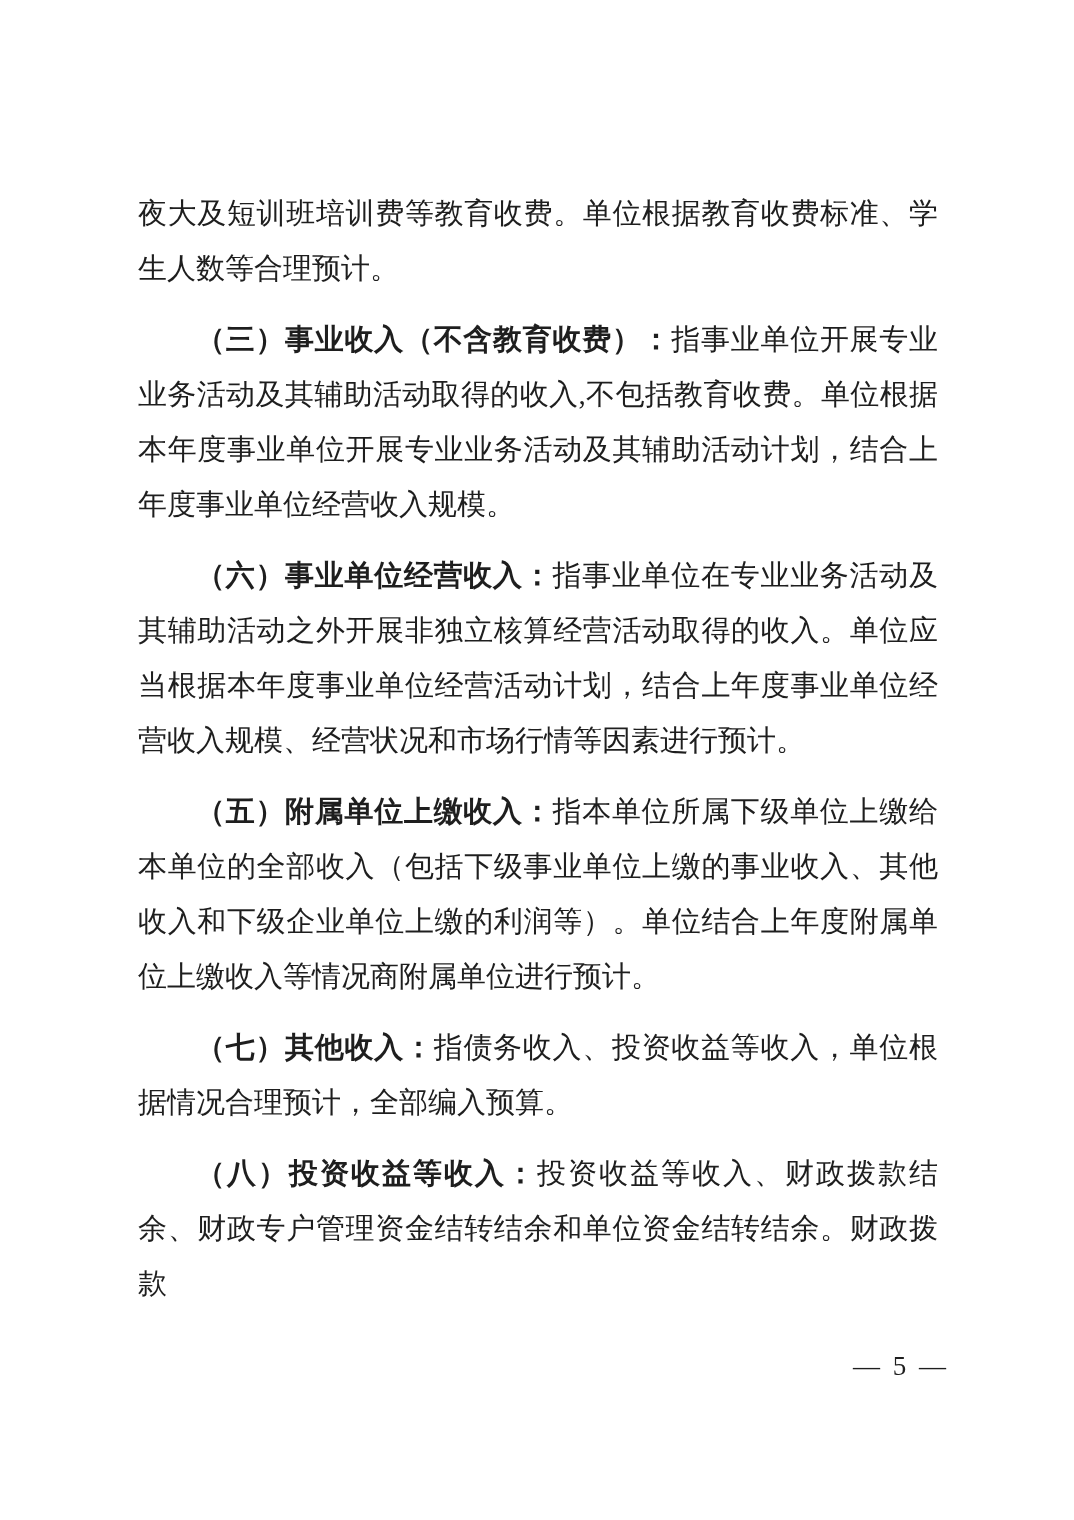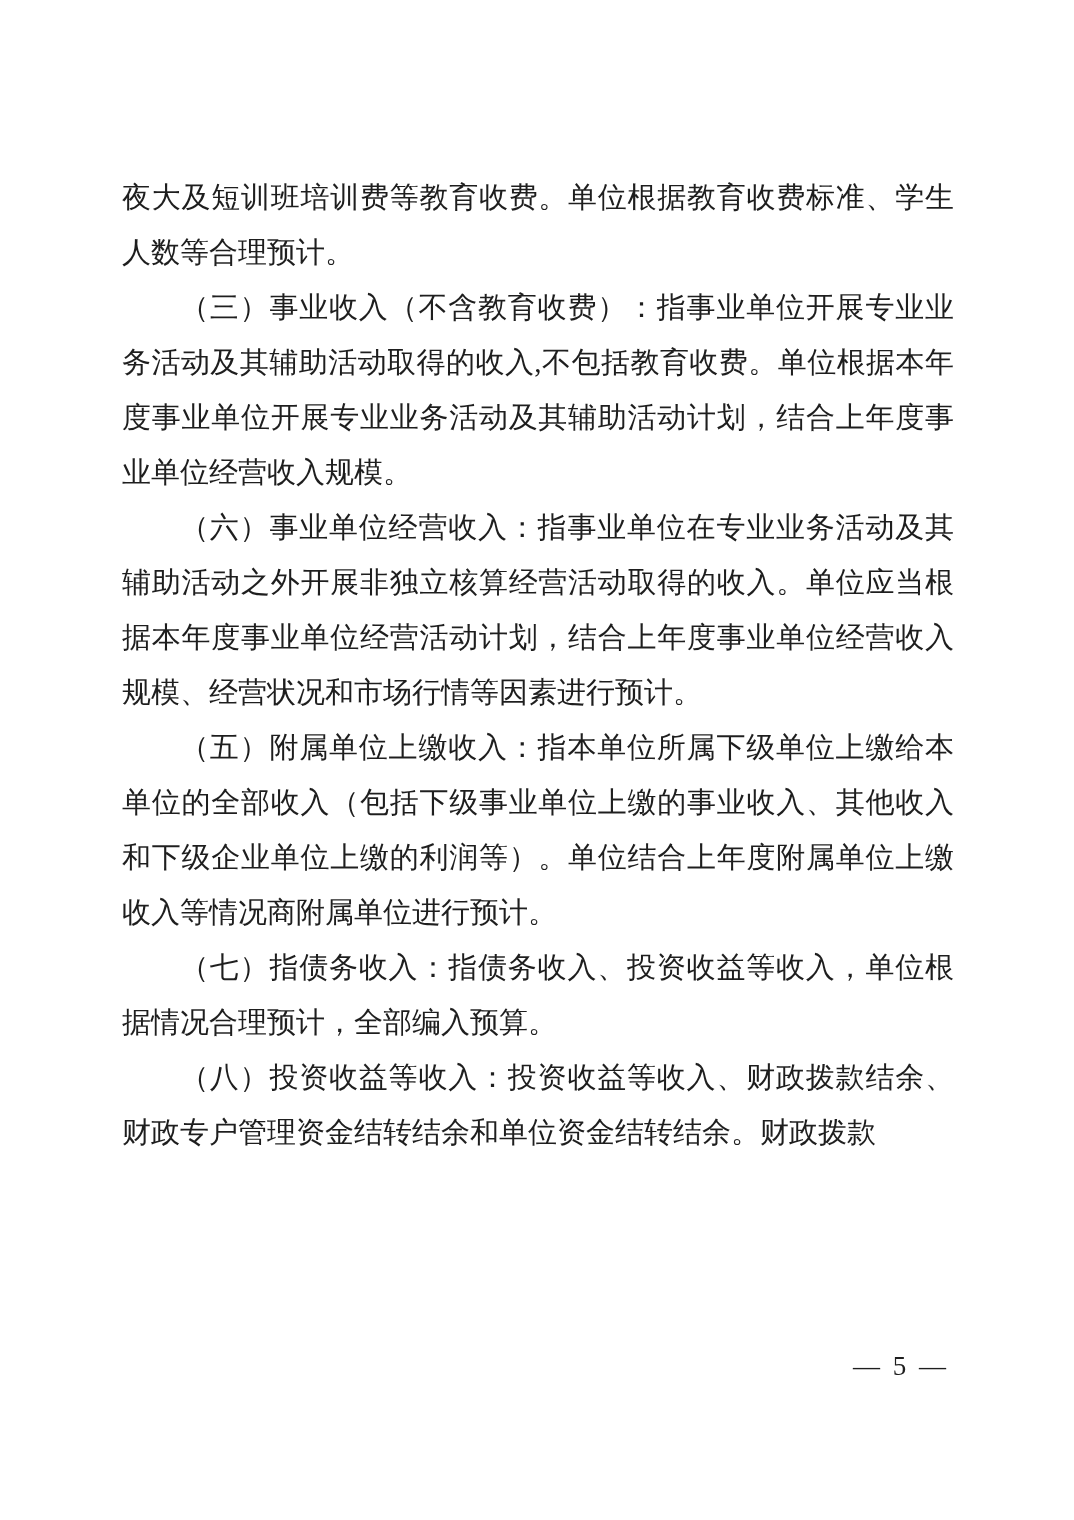--- a/index.html
+++ b/index.html
@@ -20,30 +20,30 @@
     position: absolute;
     left: 122px;
     right: 120px;
     top: 170px;
     font-size: 29px;
     line-height: 55px;
     text-align: justify;
     text-justify: inter-ideograph;
   }
   .content p {
-    margin: 0;
+    margin: 16px;
     padding: 0;
     text-indent: 2em;
     word-break: break-all;
   }
   .content p.continuation {
     text-indent: 0;
   }
   .lead {
-    font-weight: normal;
+    font-weight: bold;
   }
   .footer {
     position: absolute;
     top: 1346px;
     right: 125px;
     font-size: 27px;
     line-height: 40px;
     letter-spacing: 3px;
     color: #1e1e1e;
   }
@@ -55,19 +55,19 @@
   <div class="content">
     <p class="continuation"><span>夜大及短训班培训费等教育收费。单位根据教育收费标准、学生人数等合理预计。</span></p>
 
     <p><span class="lead">（三）事业收入（不含教育收费）：</span><span>指事业单位开展专业业务活动及其辅助活动取得的收入,不包括教育收费。单位根据本年度事业单位开展专业业务活动及其辅助活动计划，结合上年度事业单位经营收入规模。</span></p>
 
 
     <p><span class="lead">（六）事业单位经营收入：</span><span>指事业单位在专业业务活动及其辅助活动之外开展非独立核算经营活动取得的收入。单位应当根据本年度事业单位经营活动计划，结合上年度事业单位经营收入规模、经营状况和市场行情等因素进行预计。</span></p>
 
     <p><span class="lead">（五）附属单位上缴收入：</span><span>指本单位所属下级单位上缴给本单位的全部收入（包括下级事业单位上缴的事业收入、其他收入和下级企业单位上缴的利润等）。单位结合上年度附属单位上缴收入等情况商附属单位进行预计。</span></p>
 
-    <p><span class="lead">（七）指债务收入：</span><span>指债务收入、投资收益等收入，单位根据情况合理预计，全部编入预算。</span></p>
+    <p><span class="lead">（七）其他收入：</span><span>指债务收入、投资收益等收入，单位根据情况合理预计，全部编入预算。</span></p>
 
     <p><span class="lead">（八）投资收益等收入：</span><span>投资收益等收入、财政拨款结余、财政专户管理资金结转结余和单位资金结转结余。财政拨款</span></p>
   </div>
 
   <div class="footer">— 5 —</div>
 </div>
 
 </body></html>

